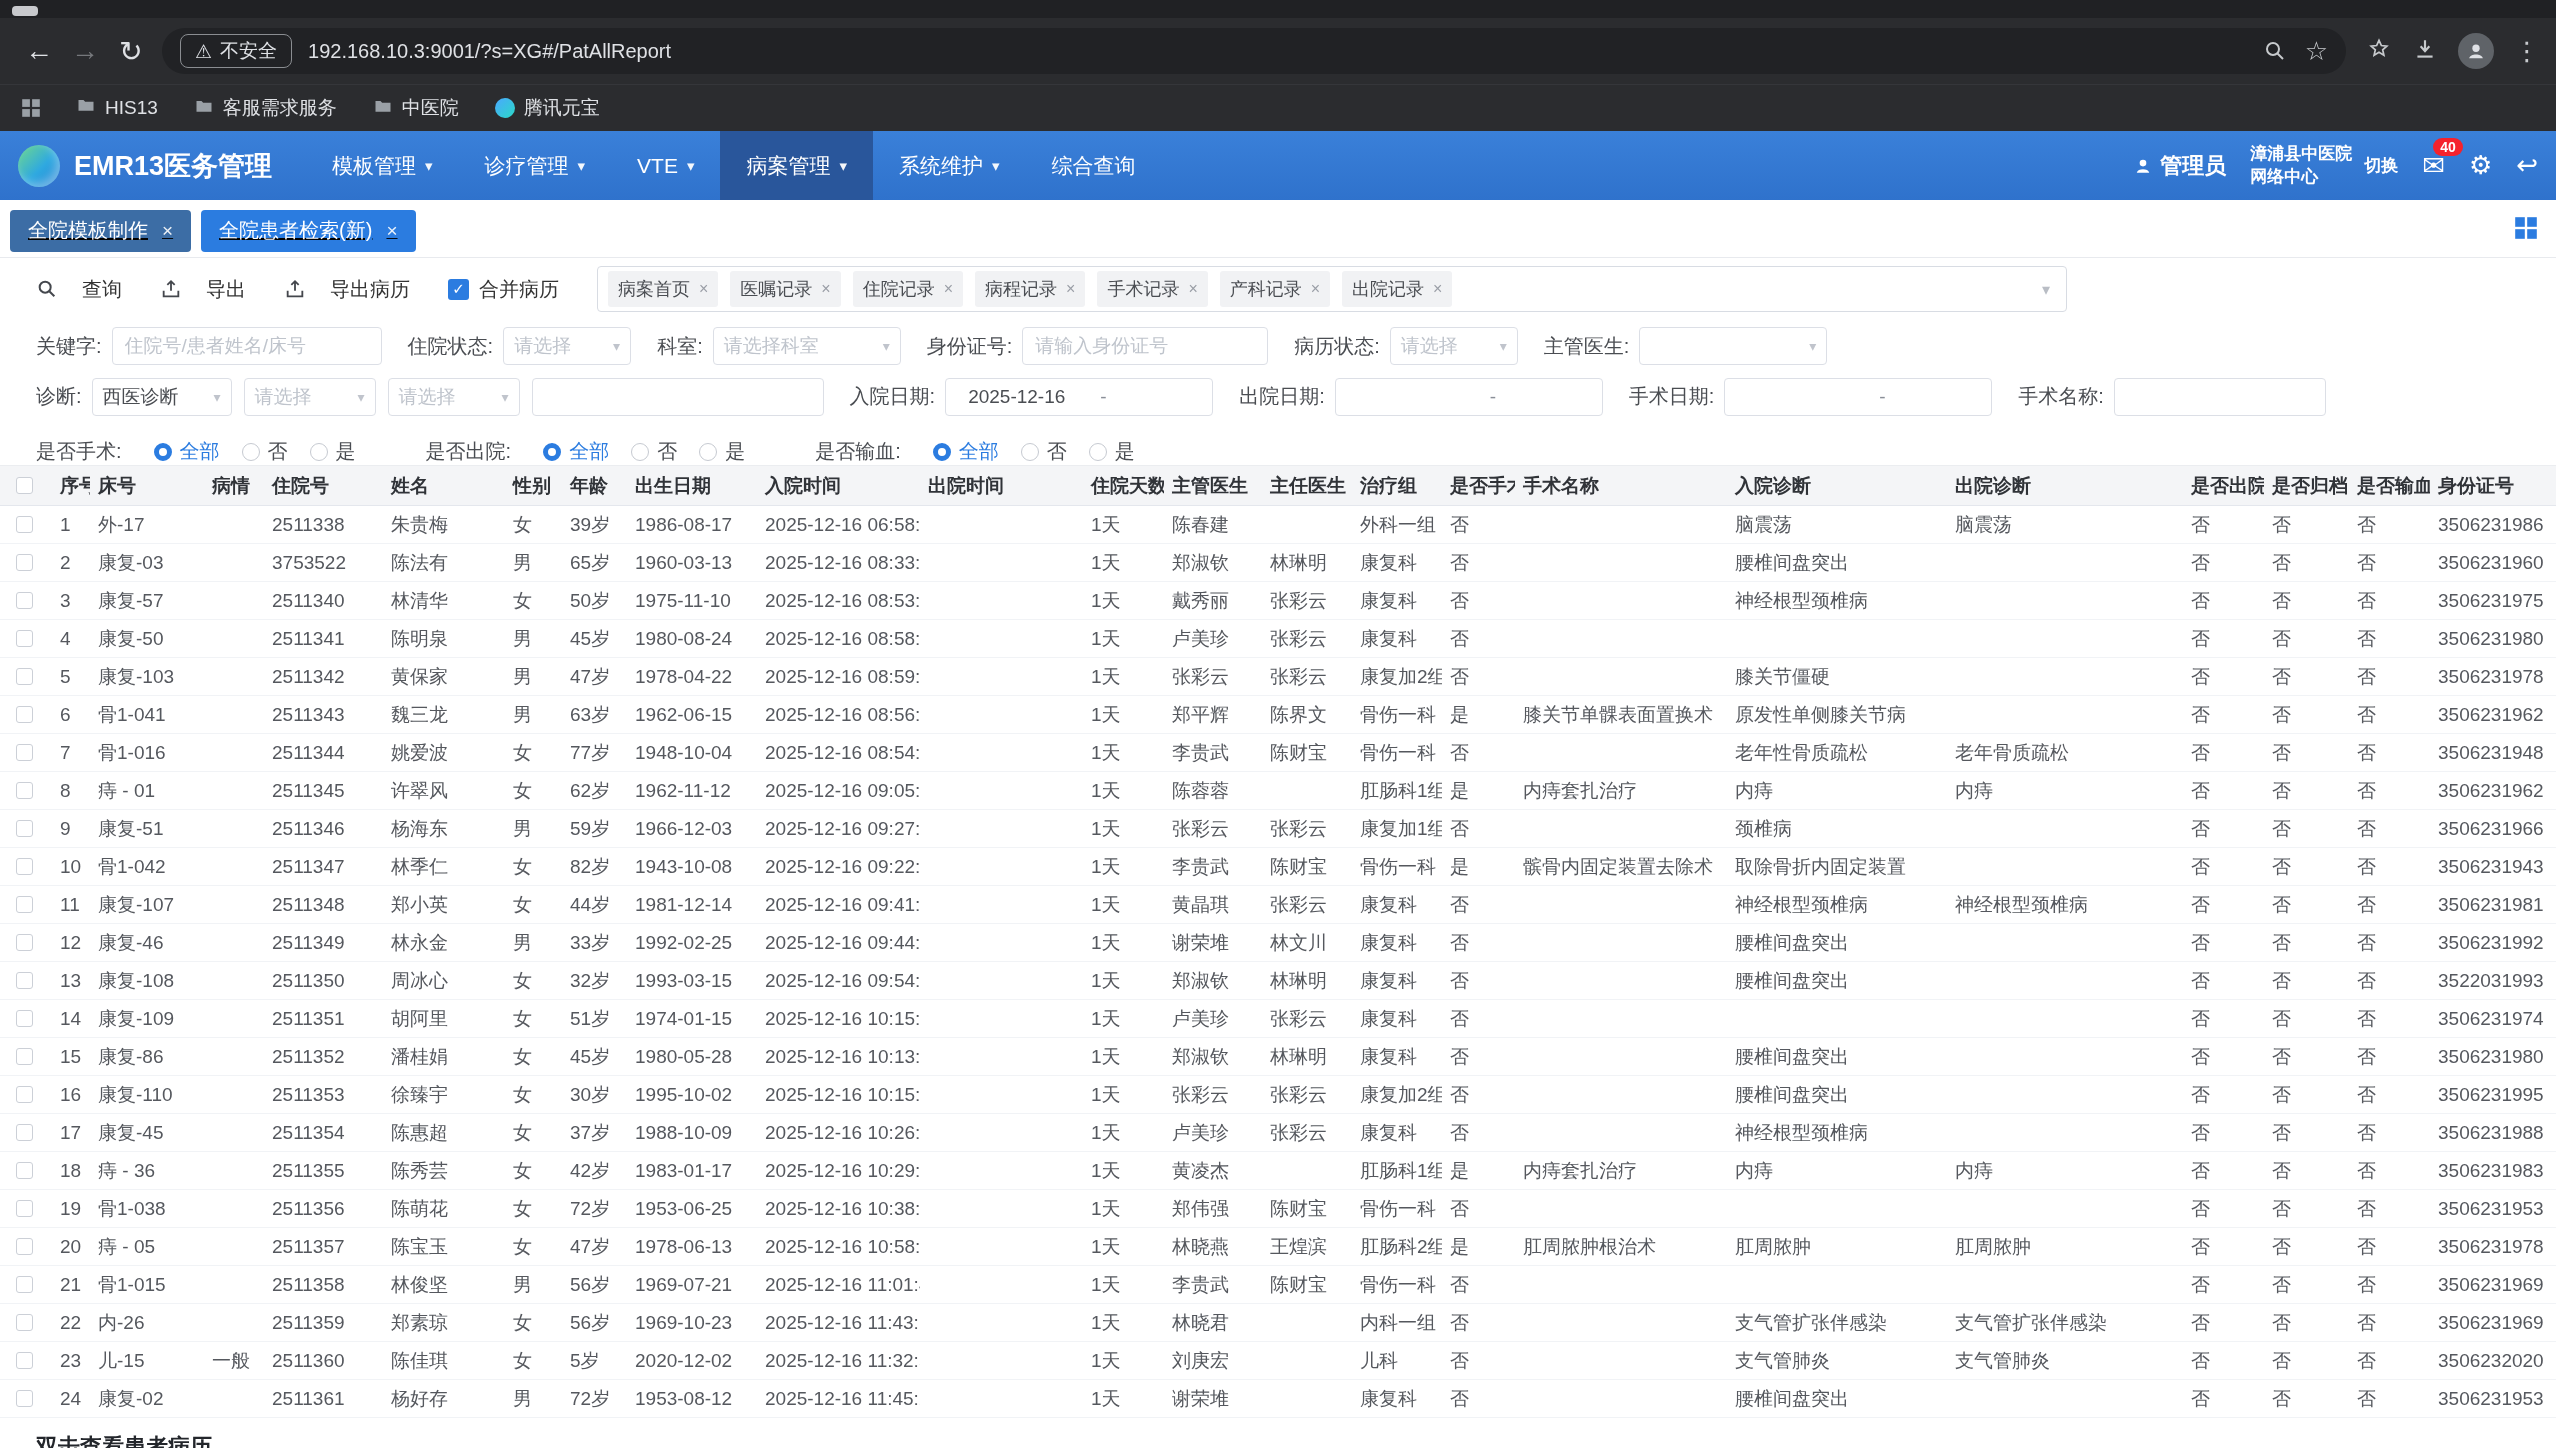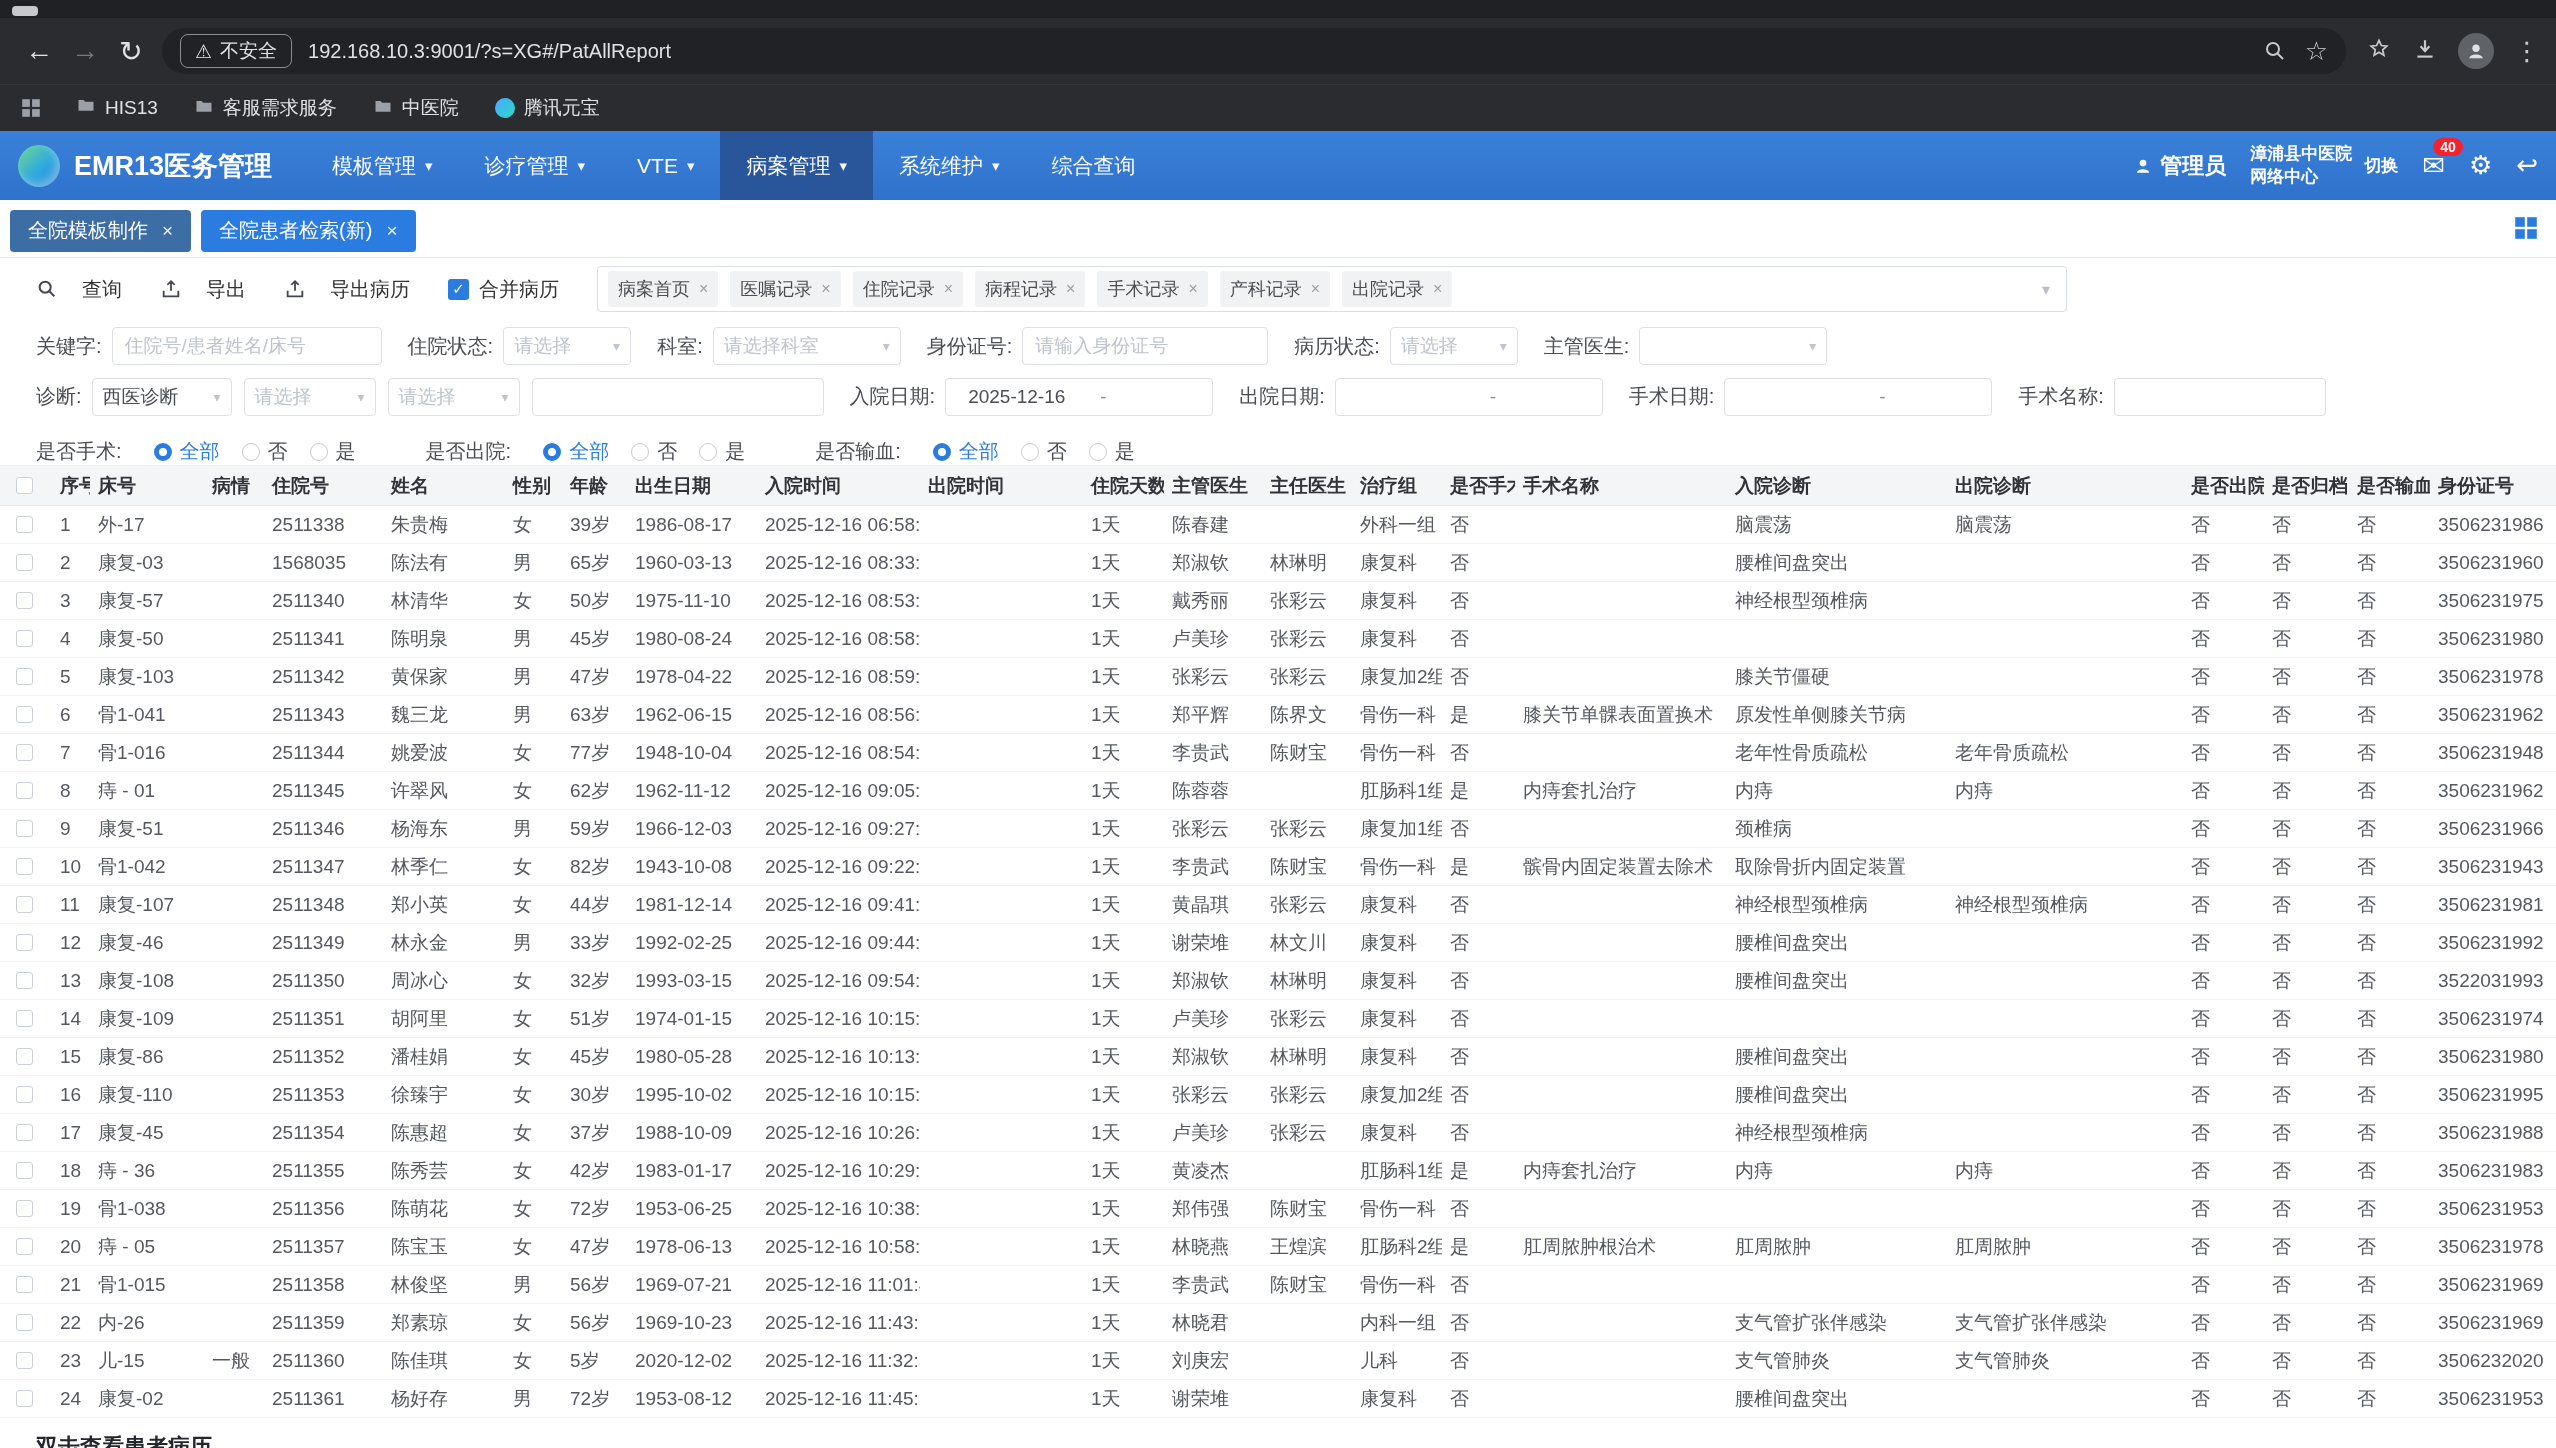--- a/index.html
+++ b/index.html
@@ -228,21 +228,21 @@
       <span class="msg-wrap">
         <span class="msg-ic">✉</span>
         <span class="badge">40</span>
       </span>
       <span class="hdr-glyph">⚙</span>
       <span class="hdr-glyph">↩</span>
     </div>
   </div>
 
   <div class="tab-row">
-    <span style="display:flex;gap:10px;">
+    <span style="display:flex;gap:10px;text-decoration:underline;">
         <div class="tab inactive">
           <span>全院模板制作</span>
           <span class="tab-close">×</span>
         </div>
         <div class="tab active">
           <span>全院患者检索(新)</span>
           <span class="tab-close">×</span>
         </div>
       </span>
     <span class="tabrow-grid">
@@ -548,21 +548,21 @@
             <td>否</td>
             <td>3506231986</td>
           </tr>
           <tr>
             <td class="cb-cell">
               <span class="cb"></span>
             </td>
             <td>2</td>
             <td>康复-03</td>
             <td></td>
-            <td>1568035</td>
+            <td>3753522</td>
             <td>陈法有</td>
             <td>男</td>
             <td>65岁</td>
             <td>1960-03-13</td>
             <td>2025-12-16 08:33:08</td>
             <td></td>
             <td>1天</td>
             <td>郑淑钦</td>
             <td>林琳明</td>
             <td>康复科</td>

